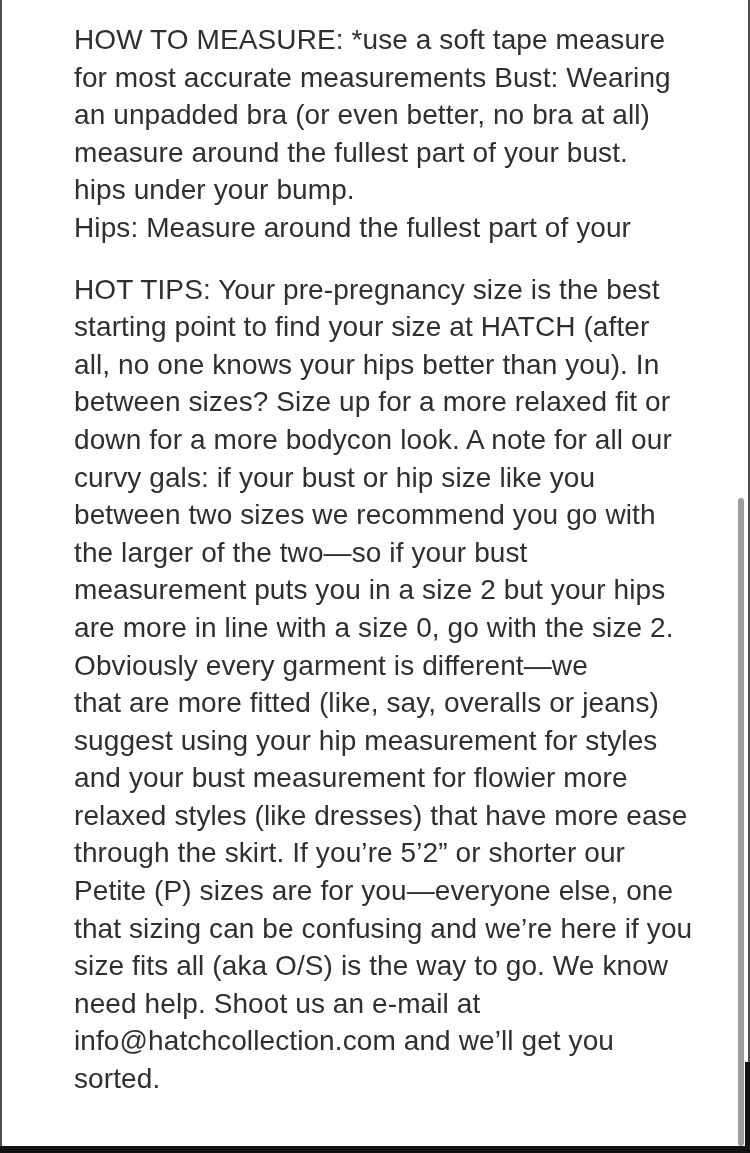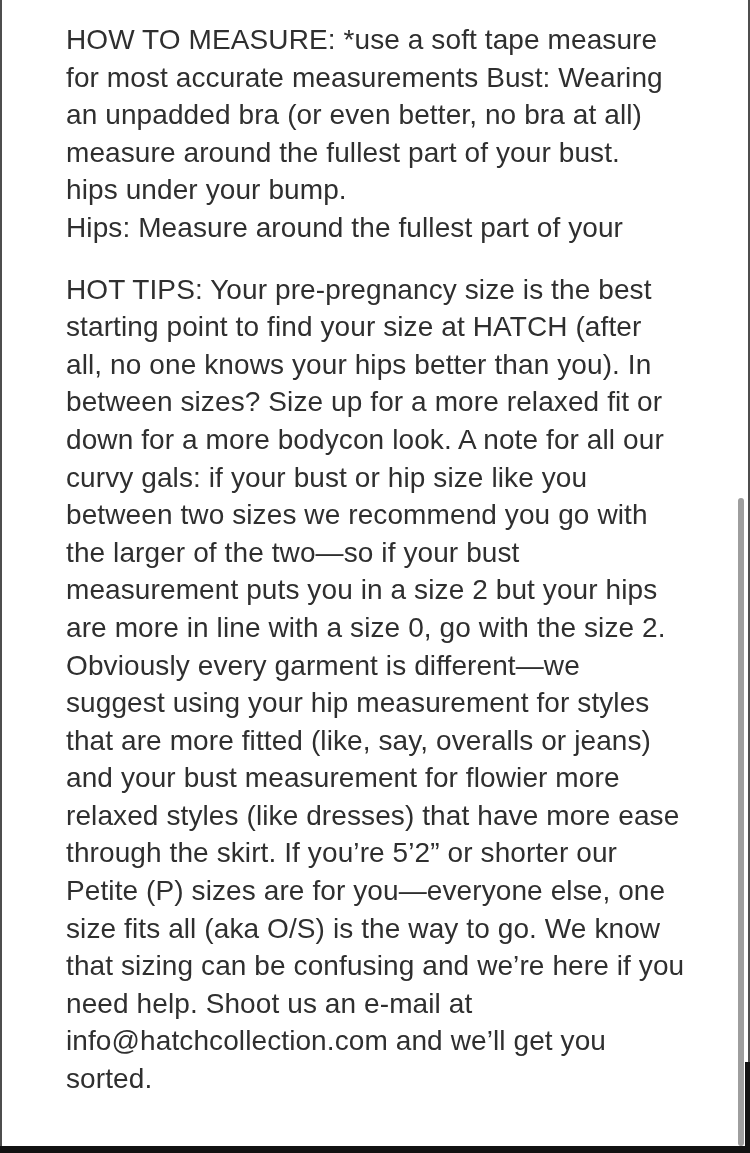--- a/index.html
+++ b/index.html
@@ -40,21 +40,21 @@
   }
   .scrollbar-thumb {
     position: absolute;
     left: 738px; top: 498px;
     width: 6px; height: 648px;
     border-radius: 3px;
     background: var(--thumb, #9e9e9e);
   }
   .content {
     position: absolute;
-    left: 66px; top: 21px;
+    left: 74px; top: 21px;
     width: 648px;
     color: var(--text, #2f2f2f);
     font-family: "Liberation Sans", "DejaVu Sans", sans-serif;
     font-size: 28px;
     line-height: 37.6px;
     letter-spacing: 0.1px;
   }
   .paragraph + .paragraph { margin-top: 24px; }
   .text-line { white-space: nowrap; }
 </style>
@@ -76,28 +76,28 @@
         <div class="text-line">starting point to find your size at HATCH (after</div>
         <div class="text-line">all, no one knows your hips better than you). In</div>
         <div class="text-line">between sizes? Size up for a more relaxed fit or</div>
         <div class="text-line">down for a more bodycon look. A note for all our</div>
         <div class="text-line">curvy gals: if your bust or hip size like you</div>
         <div class="text-line">between two sizes we recommend you go with</div>
         <div class="text-line">the larger of the two—so if your bust</div>
         <div class="text-line">measurement puts you in a size 2 but your hips</div>
         <div class="text-line">are more in line with a size 0, go with the size 2.</div>
         <div class="text-line">Obviously every garment is different—we</div>
+        <div class="text-line">that are more fitted (like, say, overalls or jeans)</div>
         <div class="text-line">suggest using your hip measurement for styles</div>
-        <div class="text-line">that are more fitted (like, say, overalls or jeans)</div>
         <div class="text-line">and your bust measurement for flowier more</div>
         <div class="text-line">relaxed styles (like dresses) that have more ease</div>
         <div class="text-line">through the skirt. If you’re 5’2” or shorter our</div>
         <div class="text-line">Petite (P) sizes are for you—everyone else, one</div>
+        <div class="text-line">that sizing can be confusing and we’re here if you</div>
         <div class="text-line">size fits all (aka O/S) is the way to go. We know</div>
-        <div class="text-line">that sizing can be confusing and we’re here if you</div>
         <div class="text-line">need help. Shoot us an e-mail at</div>
         <div class="text-line">info@hatchcollection.com and we’ll get you</div>
         <div class="text-line">sorted.</div>
       </div>
     </div>
   <div class="scrollbar-thumb"></div>
   <div class="edge-left"></div>
   <div class="edge-right"></div>
   <div class="edge-right-bottom"></div>
   <div class="bottom-bar"></div>

